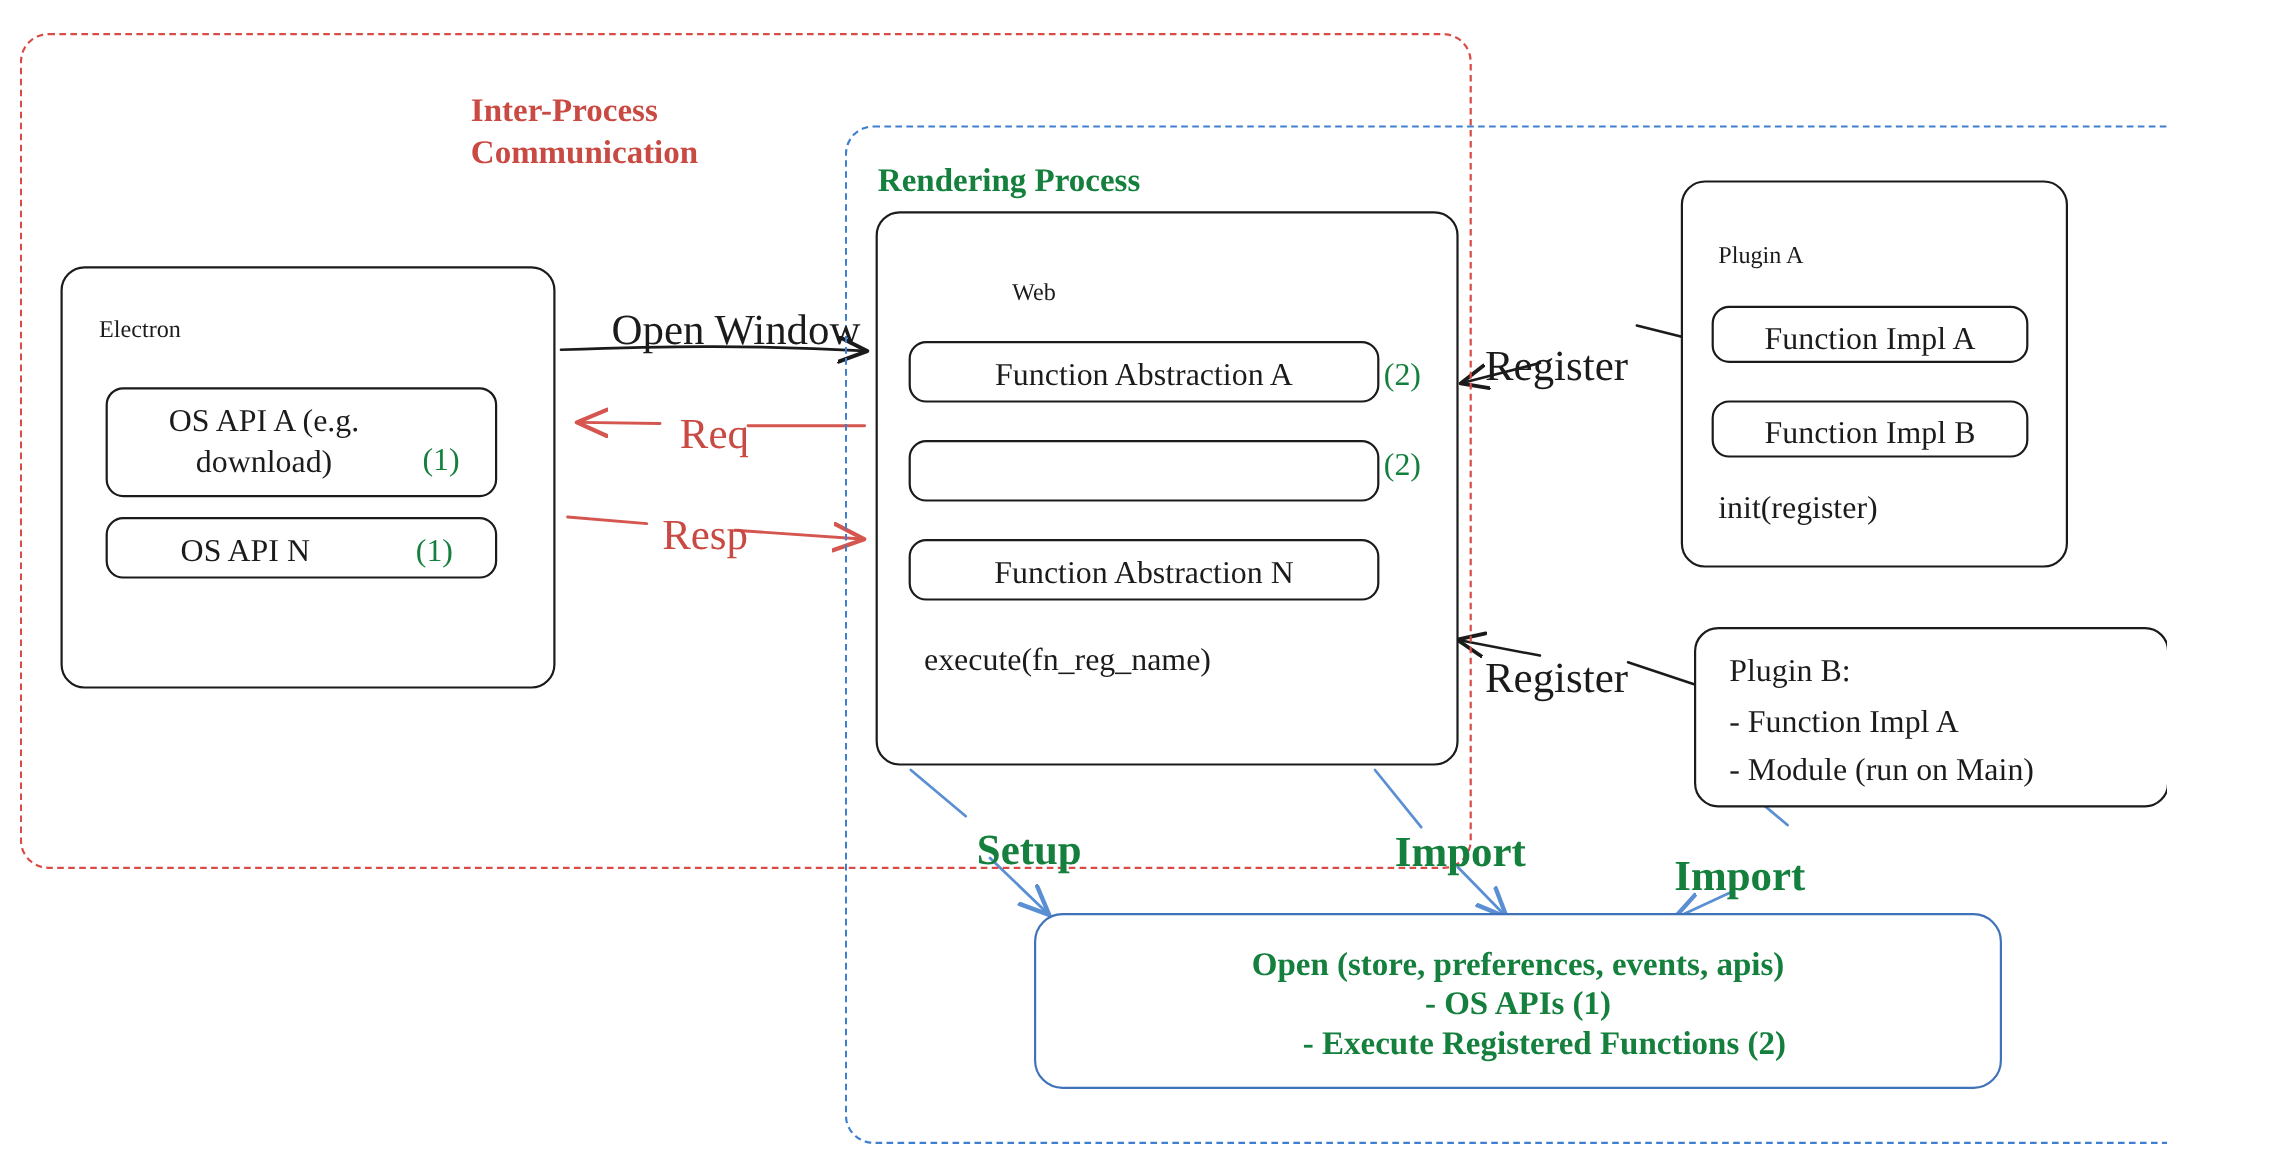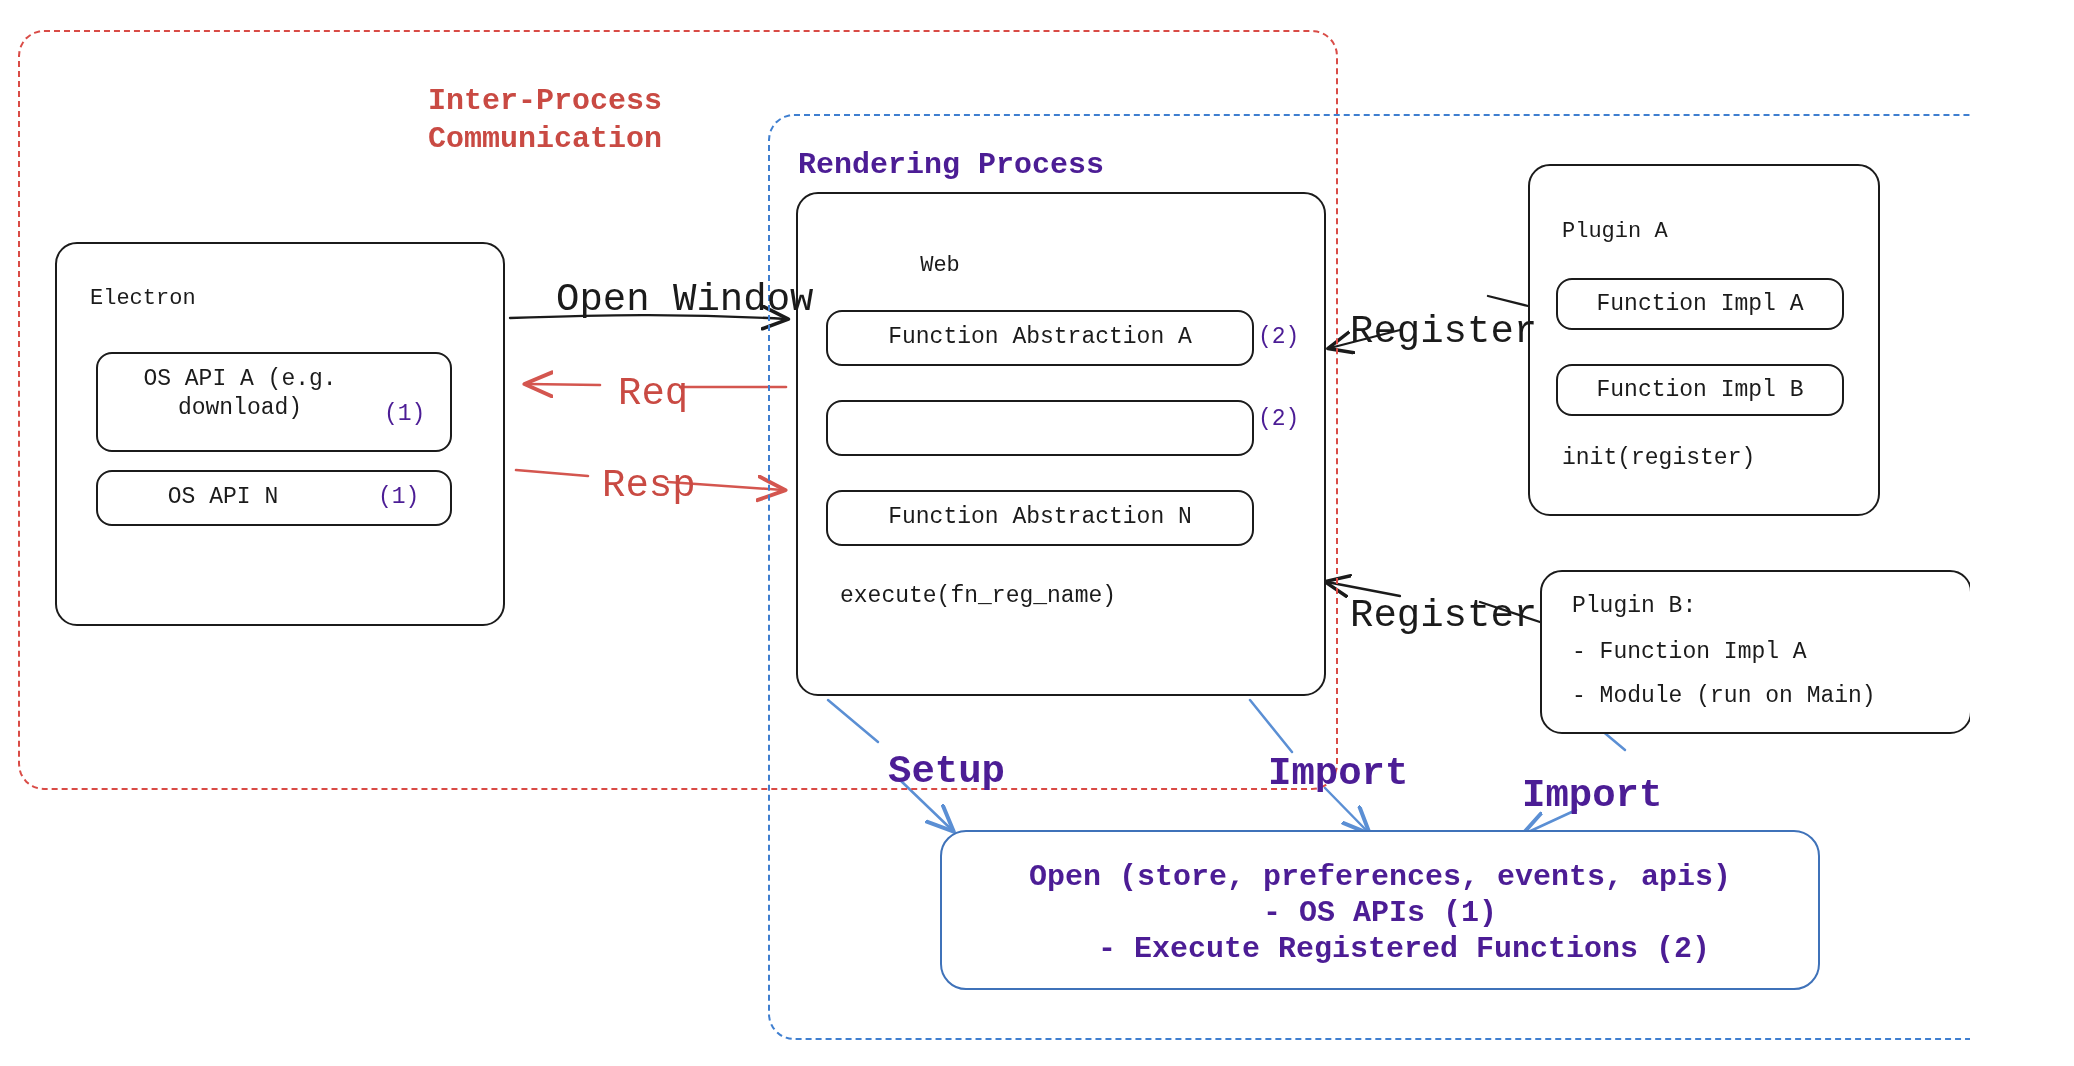--- a/index.html
+++ b/index.html
@@ -6,21 +6,21 @@
   html, body {
     margin: 0;
     padding: 0;
     background: #ffffff;
   }
   #stage {
     position: relative;
     width: 1970px;
     height: 1066px;
     background: #ffffff;
-    font-family: Liberation Mono, monospace;
+    font-family: Liberation Serif, serif;
     overflow: hidden;
   }
   #wires {
     position: absolute;
     left: 0; top: 0;
     width: 2074px;
     height: 1066px;
     pointer-events: none;
   }
 
@@ -37,27 +37,27 @@
     border-radius: 16px;
   }
 
   .label {
     position: absolute;
     color: #1b1b1b;
     white-space: pre;
     line-height: 1.28;
   }
   .t-title   { font-size: 22px; }
-  .t-box     { font-size: 23px; }
+  .t-box     { font-size: 29px; }
   .t-edge    { font-size: 39px; }
   .t-group   { font-size: 30px; font-weight: 700; }
   .t-core    { font-size: 30px; font-weight: 700; }
 
   .c-red   { color: #c94a43; }
-  .c-blue  { color: #4c1d95; }
+  .c-blue  { color: #15803d; }
   .c-blk   { color: #1b1b1b; }
 
   .ctr { text-align: center; }
 
   
   .group {
     position: absolute;
     box-sizing: border-box;
     background: transparent;
   }

